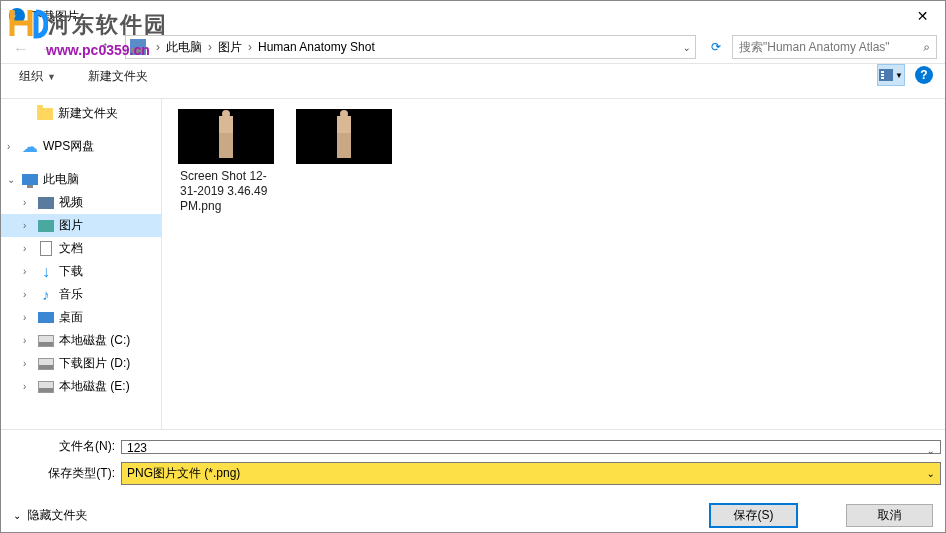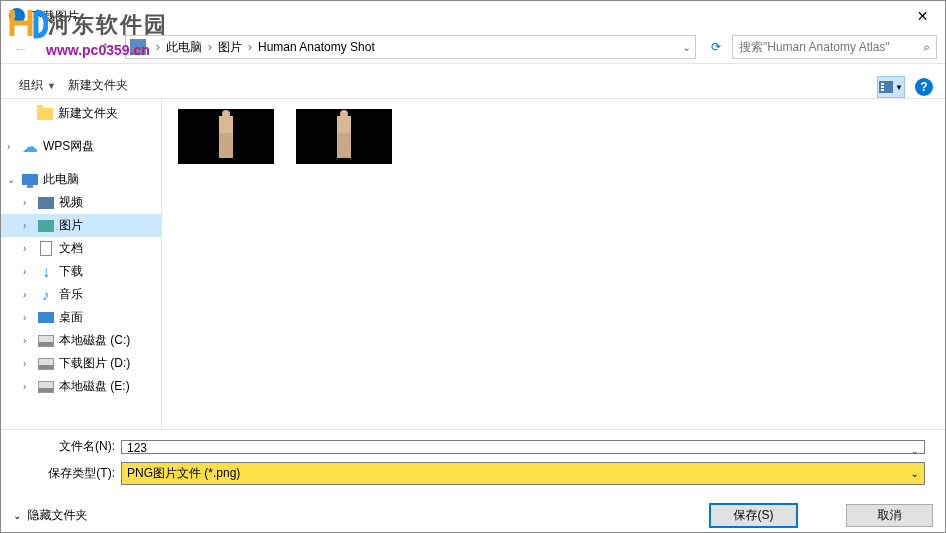--- a/index.html
+++ b/index.html
@@ -24,21 +24,21 @@
 .breadcrumb { flex: 1; height: 24px; border: 1px solid #ccc; display: flex; align-items: center; padding: 0 4px; margin: 0 4px; background: #fff; }
 .breadcrumb .bc-icon { width: 16px; height: 16px; background: #5a8cc7; margin-right: 4px; position: relative; }
 .breadcrumb .bc-icon::before { content: ""; position: absolute; top: 9px; left: 2px; width: 12px; height: 5px; background: #888; }
 .breadcrumb .sep { margin: 0 6px; color: #666; }
 .breadcrumb .drop { margin-left: auto; display: flex; align-items: center; gap: 6px; }
 .breadcrumb .drop .caret { font-size: 10px; color: #555; }
 .refresh-btn { width: 24px; height: 24px; display: flex; align-items: center; justify-content: center; color: #0078d7; }
 .search-box { width: 205px; height: 24px; border: 1px solid #ccc; display: flex; align-items: center; padding: 0 6px; color: #777; }
 .search-box .s-icon { margin-left: auto; color: #555; }
 
-.toolbar { height: 35px; display: flex; align-items: flex-end; padding: 0 12px; border-bottom: 1px solid #e5e5e5; gap: 0; }
+.toolbar { height: 35px; display: flex; align-items: flex-start; padding: 0 12px; border-bottom: 1px solid #e5e5e5; gap: 20px; }
 .tb-item { display: flex; align-items: center; gap: 4px; padding: 4px 6px; color: #1a1a1a; }
 .tb-item .caret { font-size: 9px; color: #555; }
 .tb-right { margin-left: auto; display: flex; align-items: center; gap: 10px; }
 .view-btn { width: 28px; height: 22px; border: 1px solid #ccc; display: flex; align-items: center; justify-content: center; }
 .view-btn.active { background: #cce4f7; border-color: #99c9ee; }
 .help-icon { width: 18px; height: 18px; border-radius: 50%; background: #0078d7; color: #fff; display: flex; align-items: center; justify-content: center; font-weight: bold; }
 
 .main { display: flex; height: 330px; }
 .sidebar { width: 161px; border-right: 1px solid #e5e5e5; overflow-y: auto; padding-top: 3px; }
 .tree-item { height: 23px; display: flex; align-items: center; padding-left: 20px; gap: 5px; white-space: nowrap; }
@@ -59,21 +59,21 @@
 .ico-desk { width: 16px; height: 11px; background: #3b87d4; }
 .ico-disk { width: 16px; height: 12px; background: linear-gradient(#e0e0e0 60%, #888 60%); border: 1px solid #999; }
 
 .content { flex: 1; padding: 10px 16px; display: flex; gap: 20px; align-items: flex-start; overflow: auto; }
 .file-item { width: 98px; text-align: center; }
 .thumb { width: 96px; height: 55px; background: #000; margin-bottom: 5px; position: relative; display: flex; align-items: center; justify-content: center; }
 .thumb .figure { width: 14px; height: 42px; background: linear-gradient(#d9b896 40%, #c9a886 40%); position: relative; }
 .thumb .figure::before { content: ""; position: absolute; top: -6px; left: 3px; width: 8px; height: 8px; background: #d9b896; border-radius: 50%; }
 .file-label { line-height: 15px; color: #222; word-break: break-word; text-align: left; padding: 0 2px; }
 
-.bottom { border-top: 1px solid #e5e5e5; padding: 8px 20px 4px 12px; }
+.bottom { border-top: 1px solid #e5e5e5; padding: 8px 4px 4px 12px; }
 .field-row { display: flex; align-items: center; margin-bottom: 7px; }
 .field-label { width: 108px; text-align: right; padding-right: 6px; }
 .field-input { flex: 1; height: 14px; border: 1px solid #7a7a7a; padding: 0 5px; background: #fff; }
 .field-select { flex: 1; height: 23px; border: 1px solid #7a7a7a; padding: 0 5px; background: #fde047; display: flex; align-items: center; }
 .field-select .caret { margin-left: auto; font-size: 10px; }
 .field-input .caret { float: right; font-size: 10px; color: #555; margin-top: 4px; }
 
 .footer { display: flex; align-items: center; padding: 8px 12px 10px 12px; }
 .hide-folders { display: flex; align-items: center; gap: 6px; }
 .hide-folders .car { font-size: 10px; }
@@ -247,20 +247,21 @@
       <span>本地磁盘 (E:)</span>
     </div>
     <div style="height:40px;"></div>
   </div>
 
   <div class="content">
     <div class="file-item">
       <div class="thumb">
           <div class="figure"></div>
         </div>
+      <div class="file-label">Screen Shot 12-31-2019 3.46.49 PM.png</div>
     </div>
     <div class="file-item">
       <div class="thumb">
           <div class="figure"></div>
         </div>
     </div>
   </div>
 </div>
 
 <div class="bottom">

